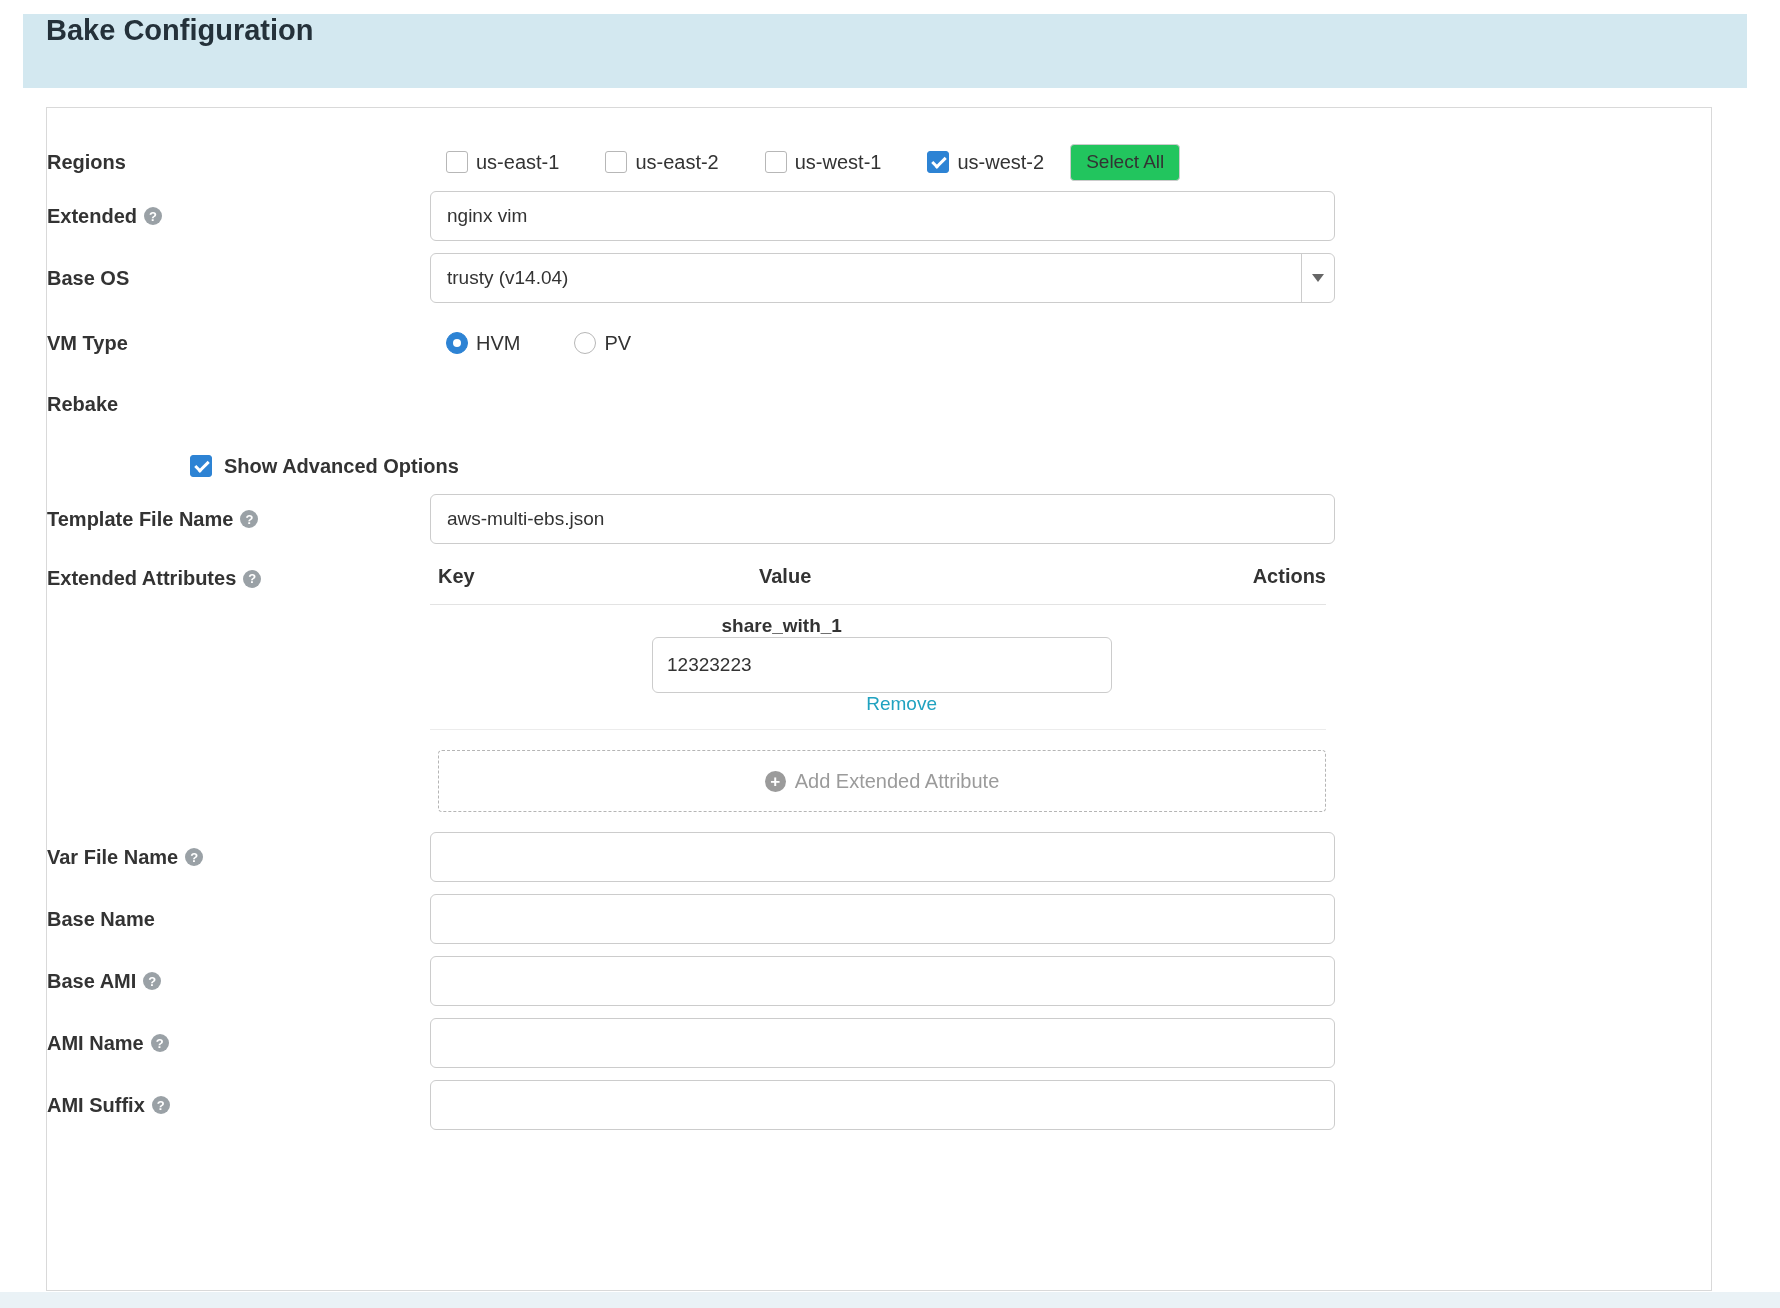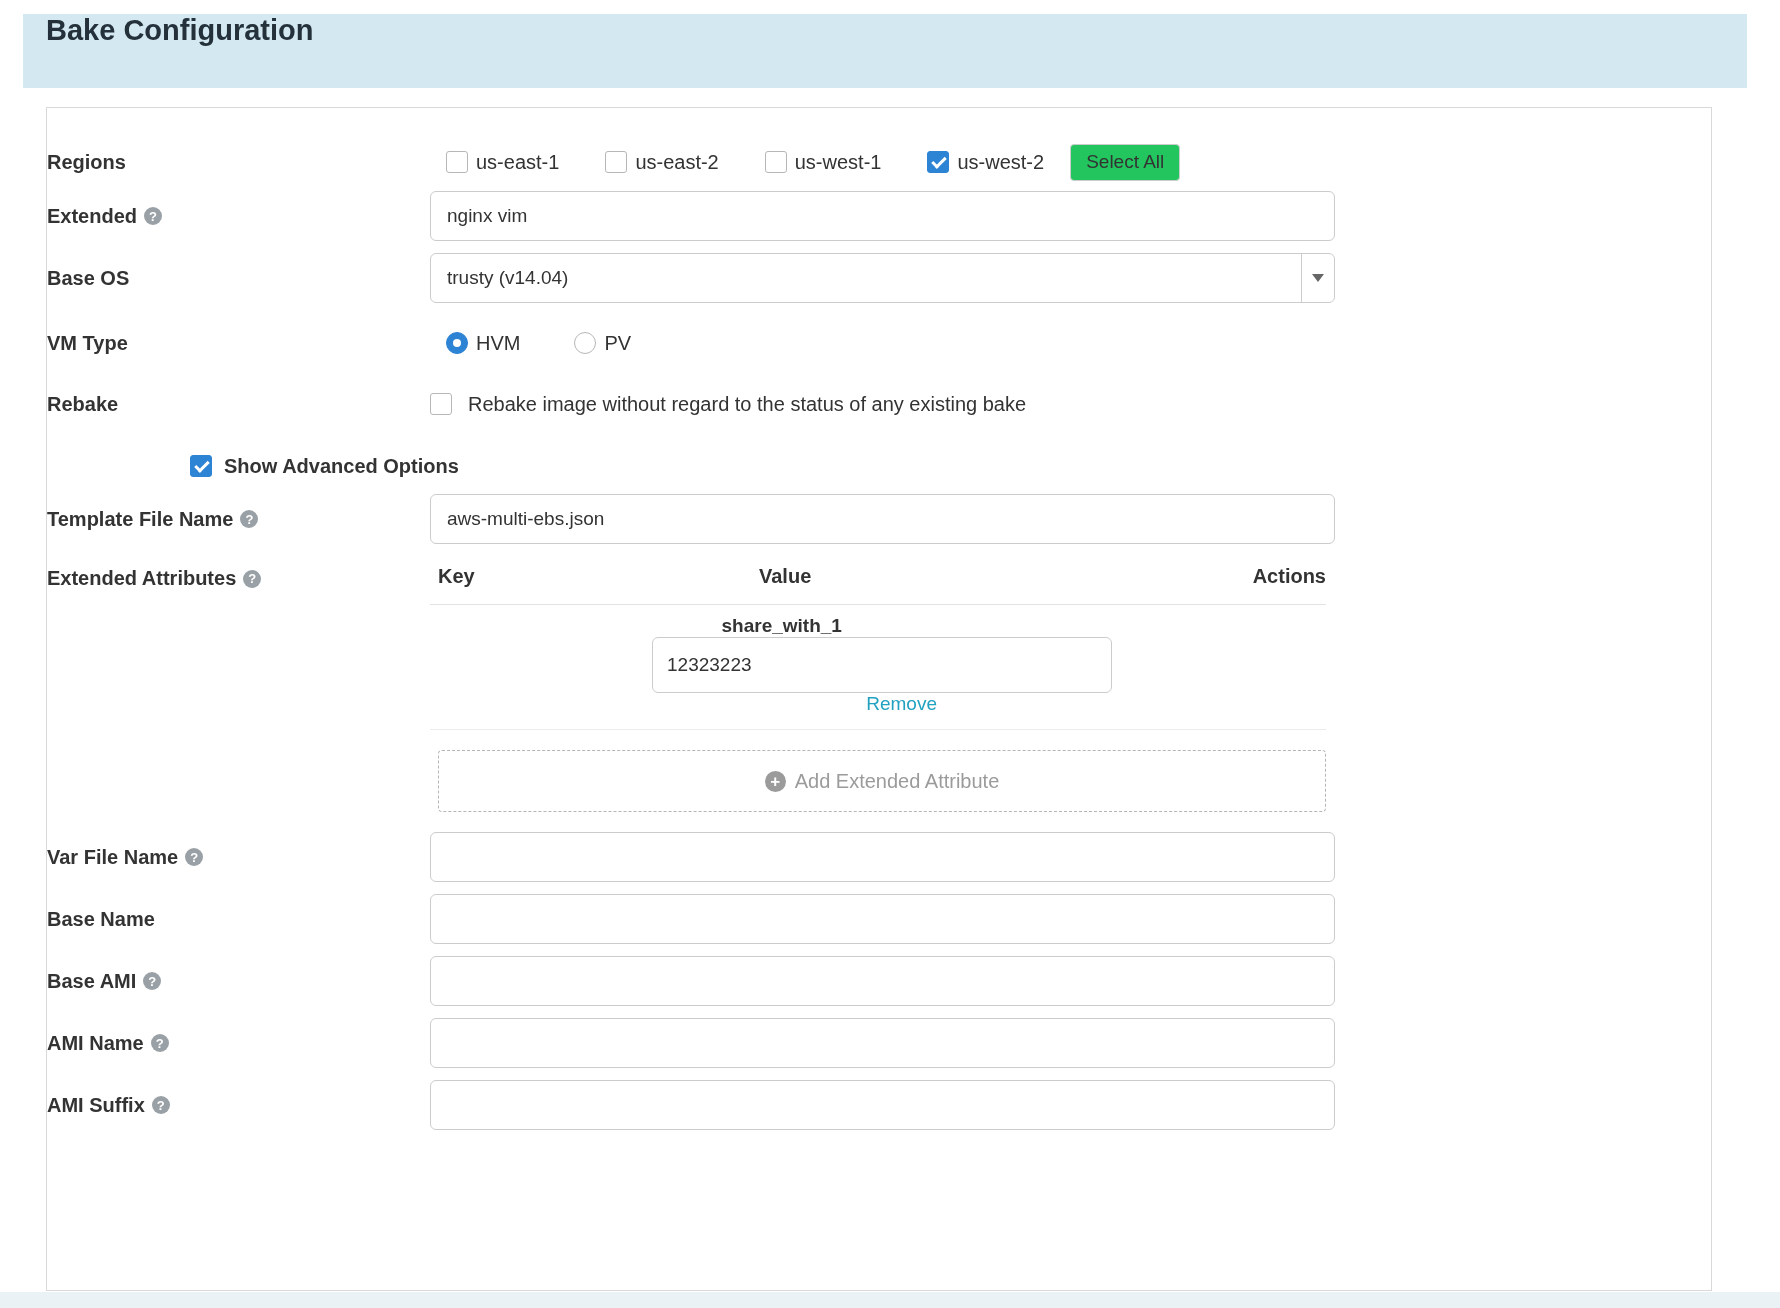--- a/index.html
+++ b/index.html
@@ -233,24 +233,20 @@
       <span class="opt">
         <span class="radio"></span>
         <span>PV</span>
       </span>
     </div>
   </div>
 
   <div class="row rebake-row">
     <div class="label-col">
       <span>Rebake</span>
-    </div>
-    <div class="controls">
-      <span class="cb"></span>
-      <span style="font-size:20px; color:#333;">Rebake image without regard to the status of any existing bake</span>
     </div>
   </div>
 
   <div class="adv-row">
     <span class="cb checked"></span>
     <span>Show Advanced Options</span>
   </div>
 
   <div class="row input-row">
     <div class="label-col">

